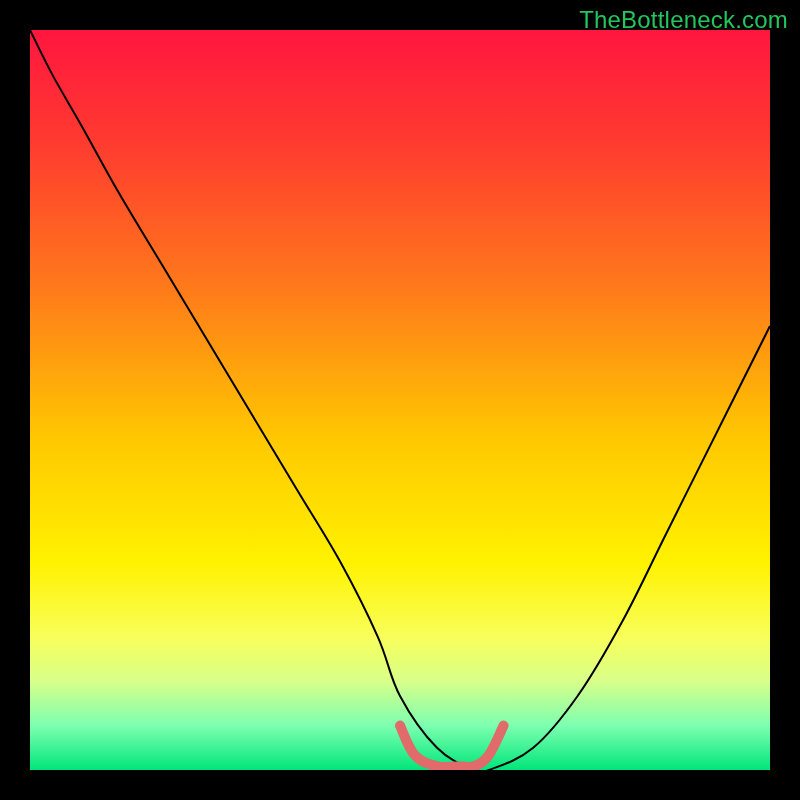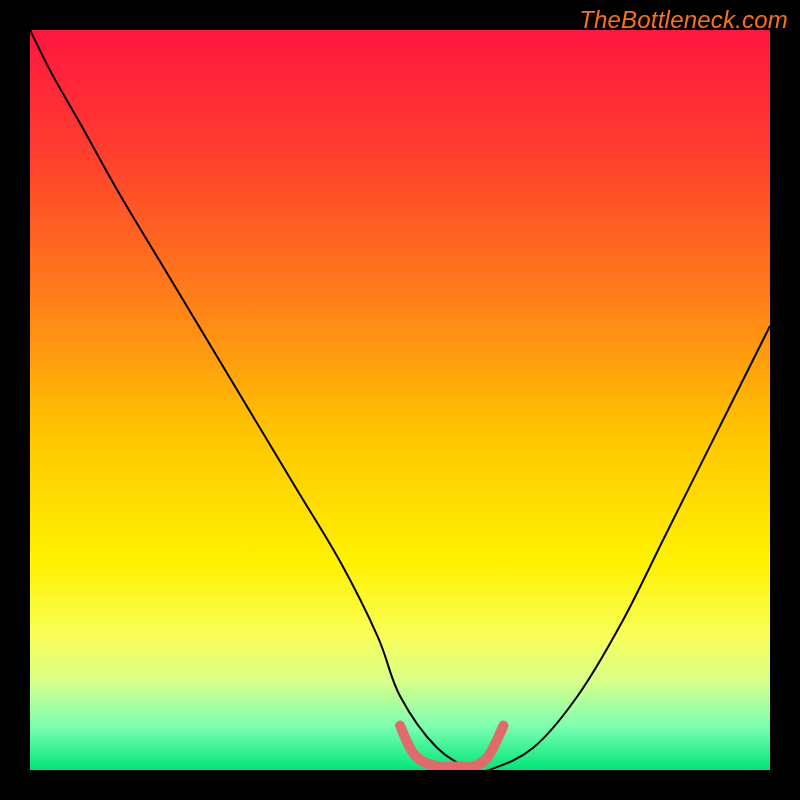--- a/index.html
+++ b/index.html
@@ -38,26 +38,25 @@
     position: absolute;
     left: 0;
     top: 0;
     width: 740px;
     height: 740px;
   }
   .watermark {
     position: absolute;
     top: 6px;
     right: 12px;
-    color: #f97316;
+    color: #22c55e;
     font-size: 24px;
     font-weight: 500;
     letter-spacing: 0.2px;
     user-select: none;
-    font-style: italic;
   }
 </style>
 </head>
 <body>
 
 <div class="frame">
 
   <div class="watermark">TheBottleneck.com</div>
 
   <div class="plot-area">

